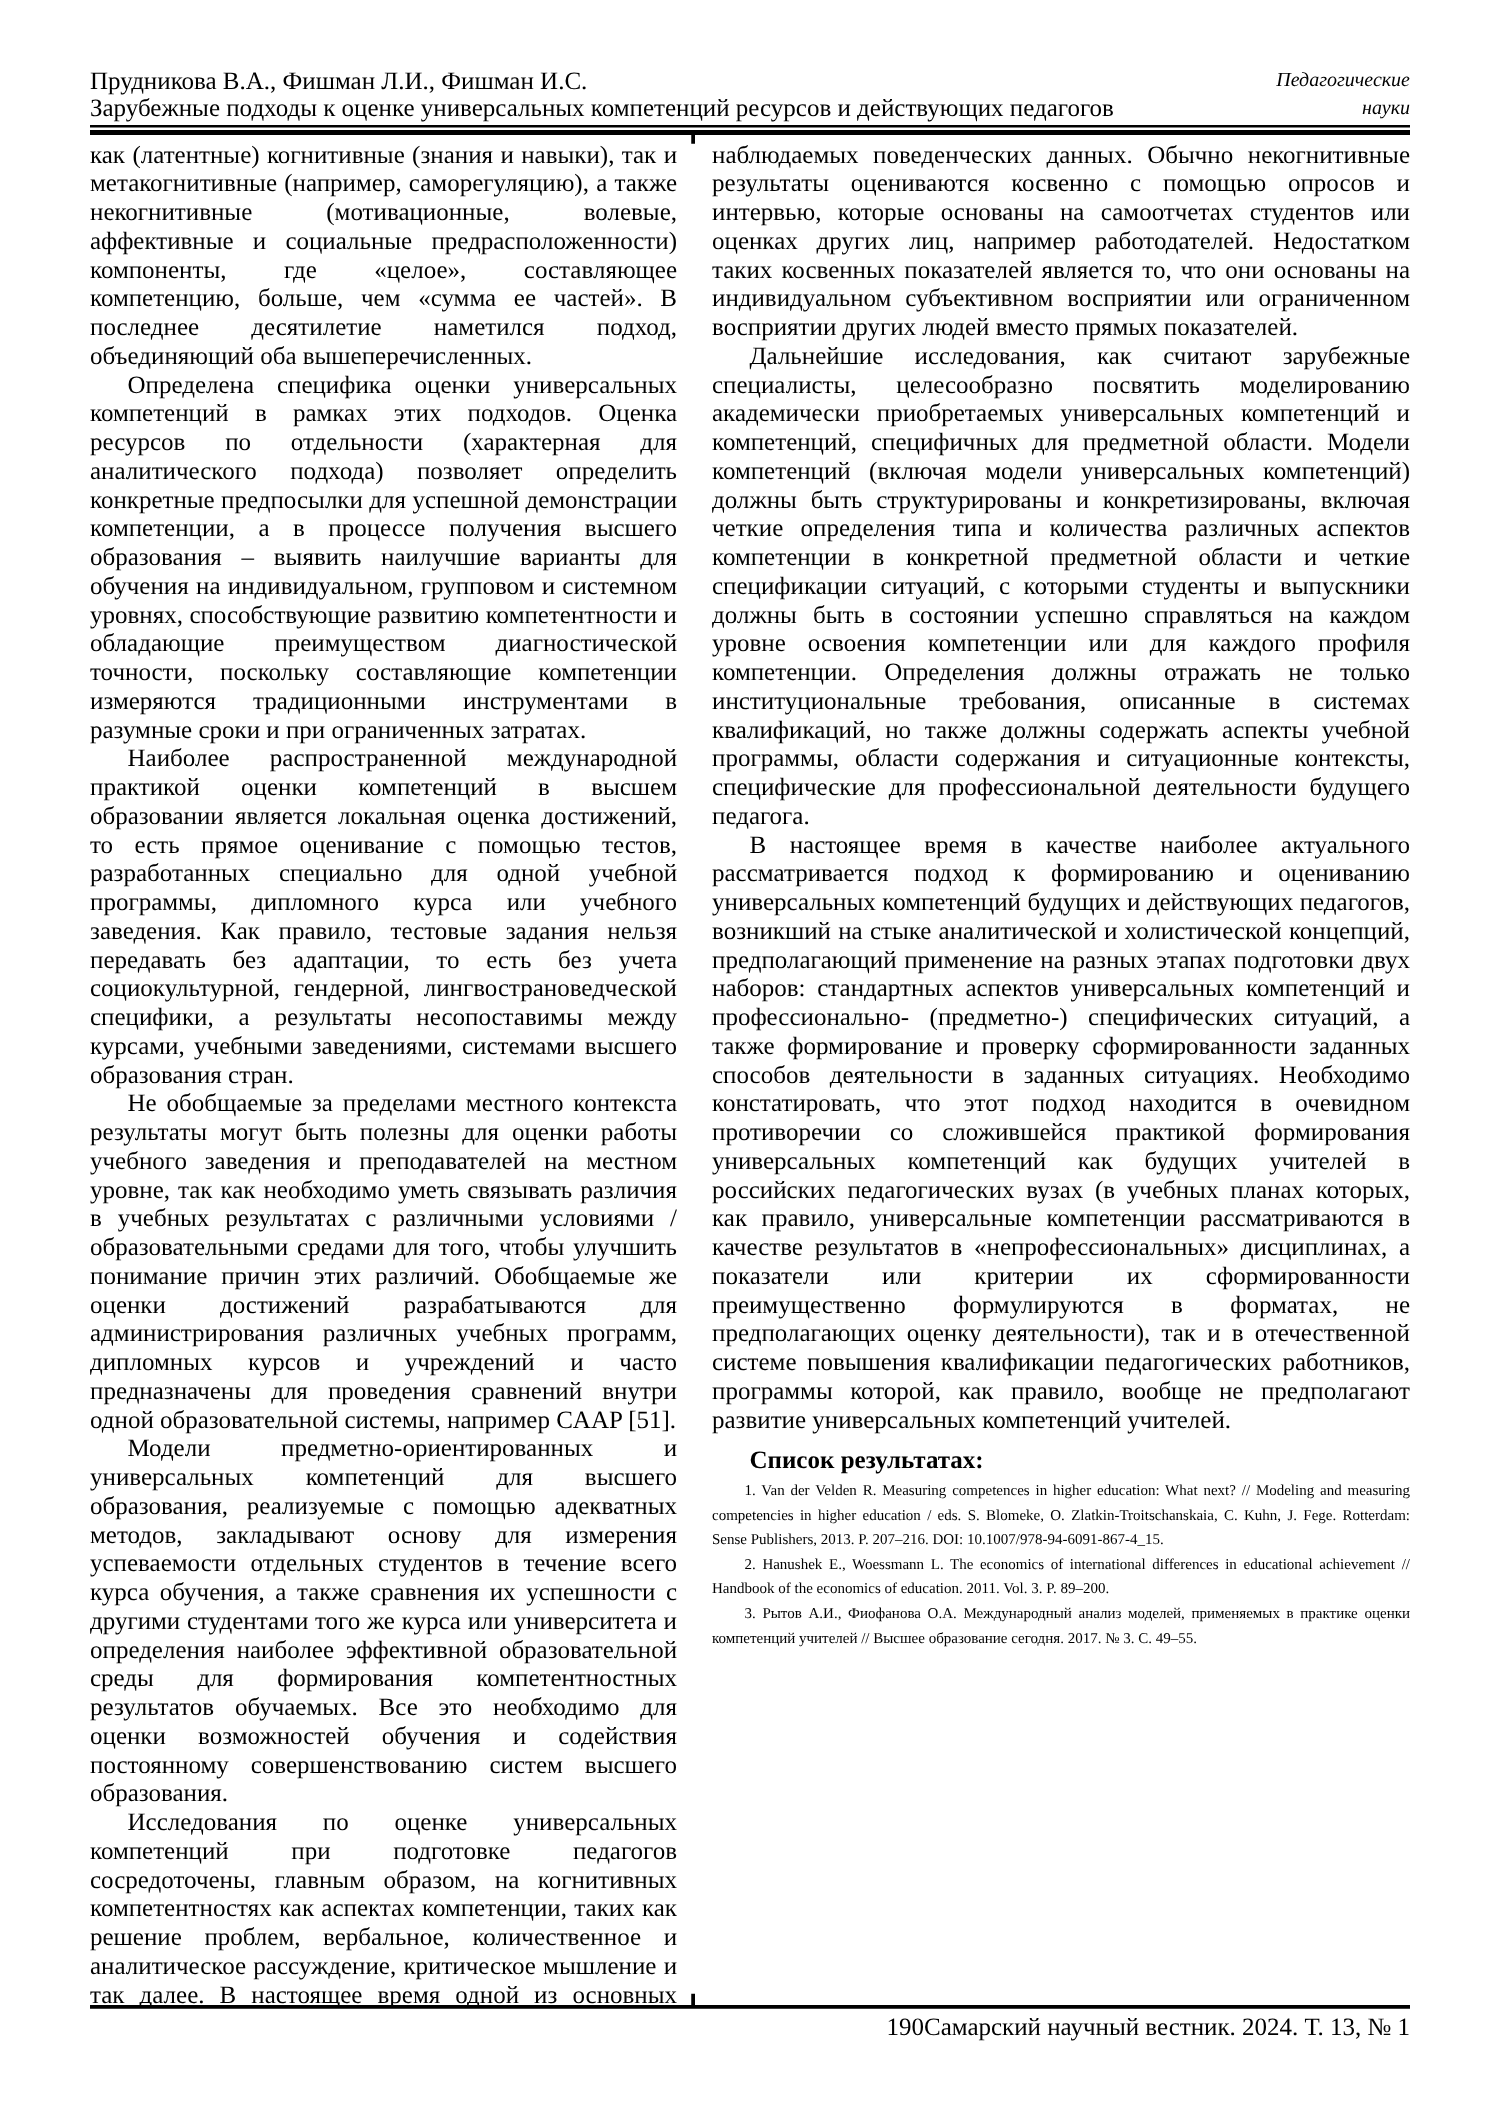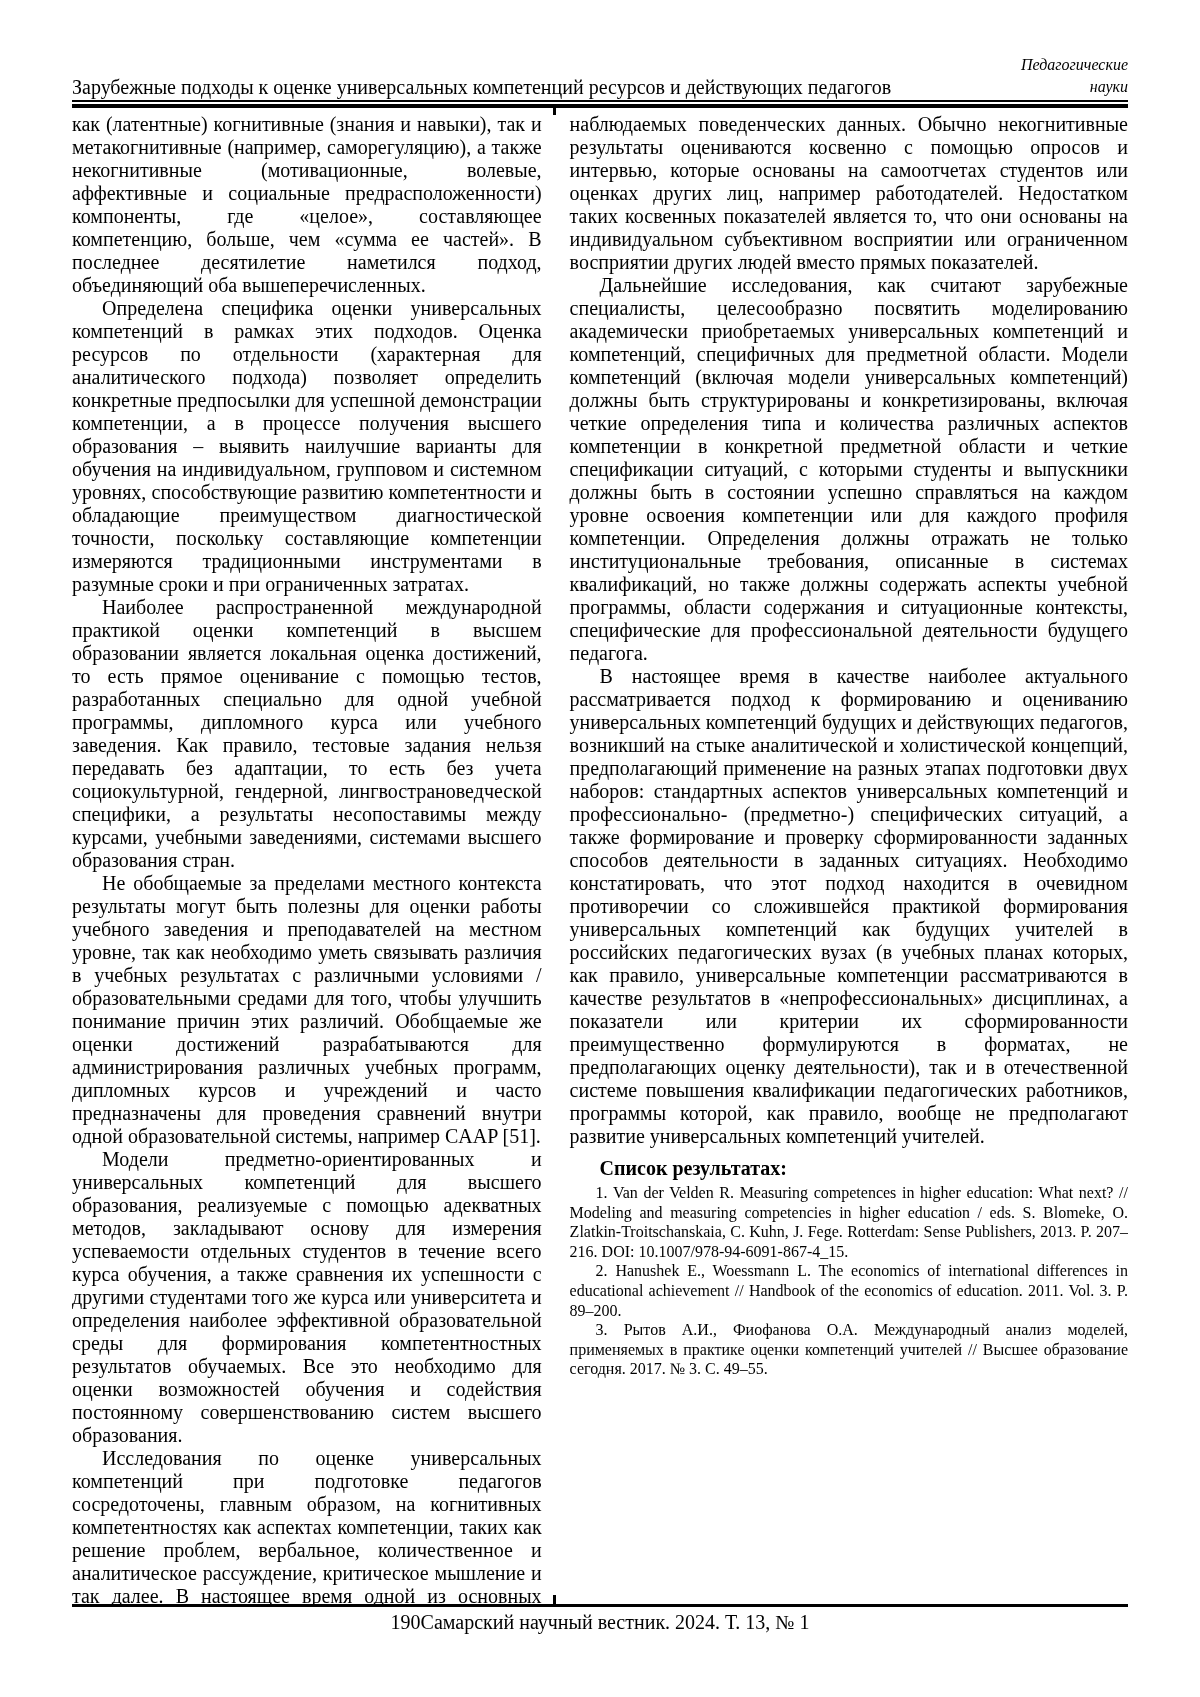--- a/index.html
+++ b/index.html
@@ -17,35 +17,36 @@
        border-bottom:2px solid #000;padding-bottom:2px;}
   .hdr-left{font-size:20px;line-height:22px;}
   .hdr-right{font-size:16px;line-height:22px;font-style:italic;text-align:right;white-space:nowrap;}
   .thick-rule{height:4px;background:#000;margin-top:2px;}
   .cols{display:flex;gap:28px;margin-top:5px;height:1492px;overflow:hidden;}
   .col-left{width:476px;}
   .col-right{width:566px;}
   .cols p{margin:0;font-size:20px;line-height:23px;text-align:justify;text-indent:30px;}
   .cols p.noindent{text-indent:0;}
   .refs-heading{font-weight:bold;font-size:21px;margin-top:9px !important;margin-bottom:3px !important;}
-  .cols p.ref{font-size:16px;line-height:19.6px;text-indent:26px;}
+  .cols p.ref{font-size:12px;line-height:19.6px;text-indent:26px;}
   .footer{position:absolute;left:72px;right:72px;top:1604px;}
   .footer-rule{height:3px;background:#000;}
-  .footer-row{display:flex;justify-content:center;font-size:20px;line-height:24px;margin-top:3px;}
+  .footer-row{display:flex;justify-content:flex-end;font-size:20px;line-height:24px;margin-top:3px;}
   .tick{position:absolute;width:3px;height:9px;background:#000;left:553px;}
   .tick-top{top:106px;}
   .tick-bottom{top:1595px;}
 </style>
 </head>
 <body>
 
 <div class="page">
 
   <div class="hdr">
     <div class="hdr-left">
+      <div>Прудникова В.А., Фишман Л.И., Фишман И.С.</div>
       <div>Зарубежные подходы к оценке универсальных компетенций ресурсов и действующих педагогов</div>
     </div>
     <div class="hdr-right">
       <div>Педагогические</div>
       <div>науки</div>
     </div>
   </div>
   <div class="thick-rule"></div>
   <div class="tick tick-top"></div>
 

